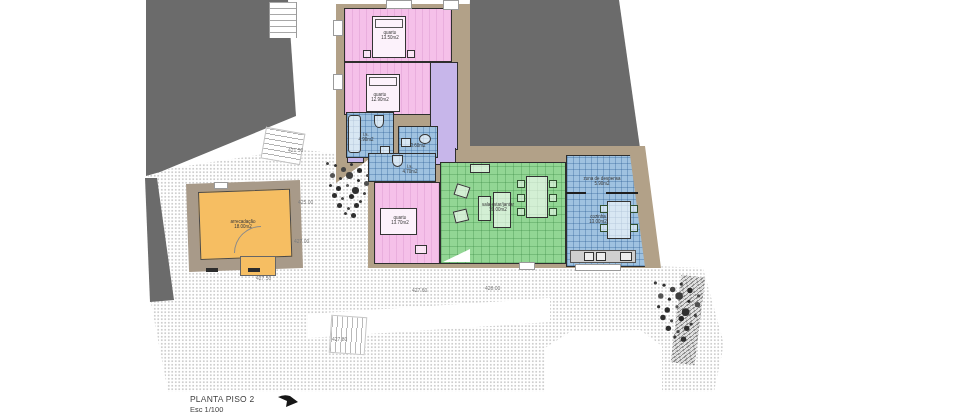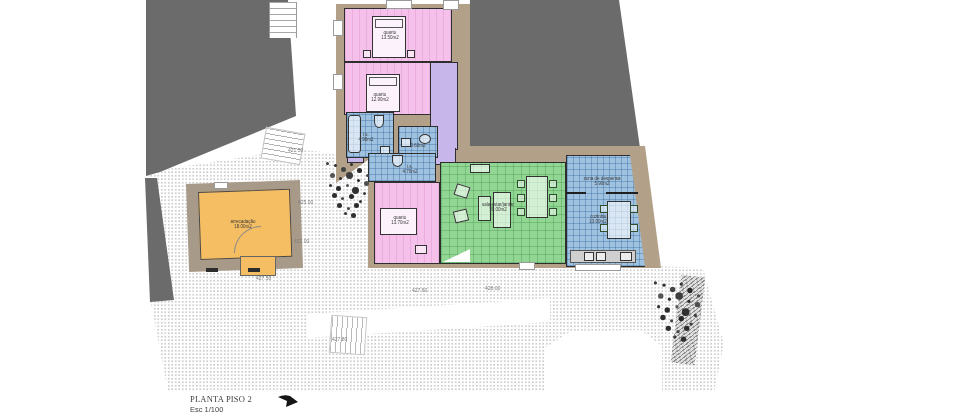--- a/index.html
+++ b/index.html
@@ -89,21 +89,21 @@
     15px 35px 0 0 #474747,24px 33px 0 1px #262626,33px 38px 0 0 #3a3a3a,12px 42px 0 1px #2f2f2f,
     21px 45px 0 0 #444,29px 42px 0 1px #2c2c2c,18px 50px 0 0 #383838,26px 52px 0 1px #303030;}
   .tree1{left:326px;top:162px;width:56px;height:66px;}
   .tree2{left:656px;top:284px;width:56px;height:66px;transform:scale(1.08);}
   
   .rlabel{font-size:4.5px;line-height:1.15;color:#3b3b3b;text-align:center;width:48px;pointer-events:none;}
   .rlabel .nm{display:block;}
   .rlabel .ar{display:block;}
   .elev{font-size:5px;color:#7d7d7d;white-space:nowrap;}
   .title-block{left:190px;top:394px;color:#3f3f3f;}
-  .title-block .t1{font-size:8.5px;letter-spacing:.2px;font-family:Liberation Serif, serif;}
+  .title-block .t1{font-size:8.5px;letter-spacing:.2px;}
   .title-block .t2{font-size:7.5px;margin-top:1px;}
   .north{left:276px;top:393px;width:24px;height:16px;}
 </style>
 </head>
 <body>
 
 <div class="canvas">
 
   <div class="abs ground"></div>
   <div class="abs white-blob"></div>

